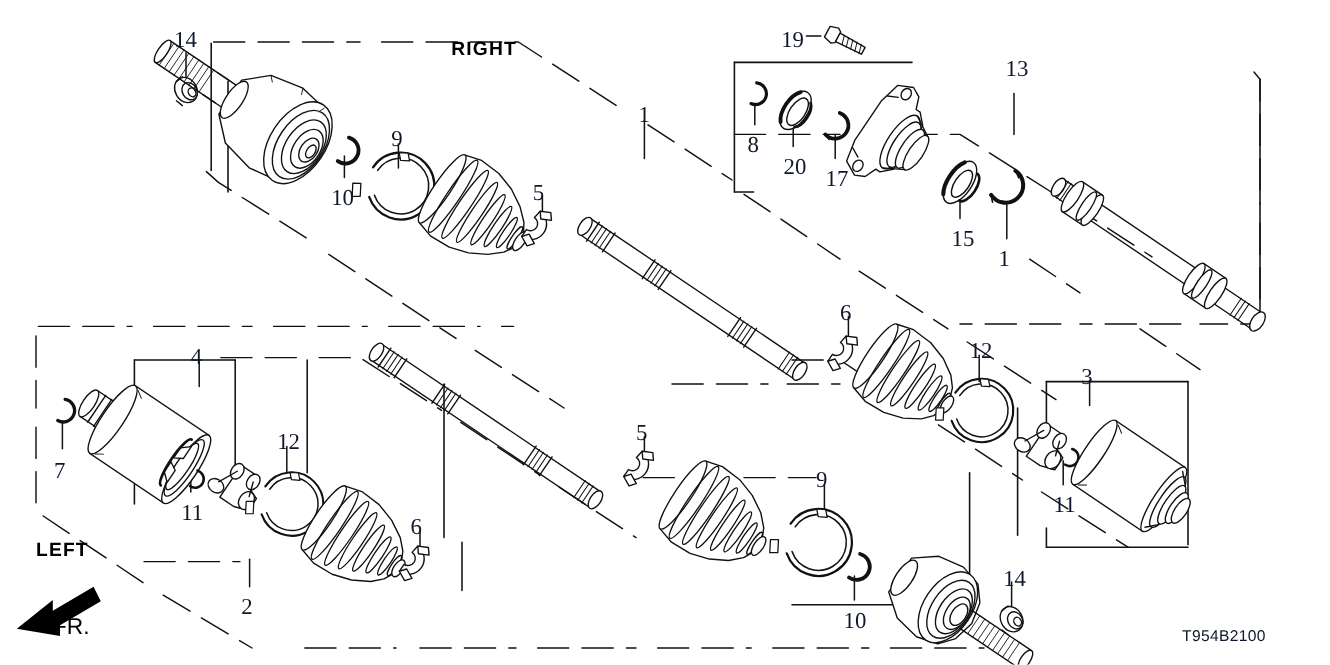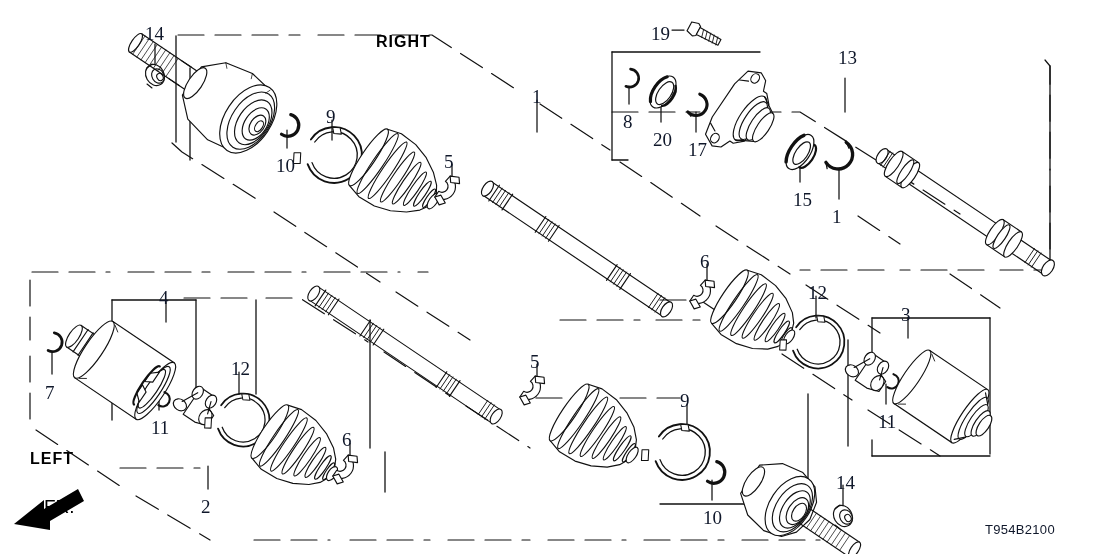--- a/index.html
+++ b/index.html
@@ -4,21 +4,21 @@
 <style>
   html,body{margin:0;padding:0;background:#ffffff;}
   body{font-family:"Liberation Sans",sans-serif;}
   #sheet{position:relative;width:1108px;height:554px;background:#fff;overflow:hidden;}
   #sheet svg{position:absolute;left:0;top:0;}
   .callout{position:absolute;font-family:"Liberation Serif",serif;font-size:19px;color:#0f172a;
            line-height:1;white-space:nowrap;}
   .side-label{position:absolute;font-family:"Liberation Sans",sans-serif;font-weight:bold;
               font-size:16px;letter-spacing:1px;color:#000;white-space:nowrap;}
   .fr-label{position:absolute;font-family:"Liberation Sans",sans-serif;font-weight:normal;
-            font-size:19px;color:#000;white-space:nowrap;}
+            font-size:19px;color:#000;white-space:nowrap;margin-top:16px;}
   .code{position:absolute;font-family:"Liberation Sans",sans-serif;font-size:13px;color:#0f172a;
         letter-spacing:.3px;white-space:nowrap;}
 </style>
 </head>
 <body>
 
 <div id="sheet">
 
 <svg width="1108" height="554" viewBox="0 0 1108 554">
   <defs>

